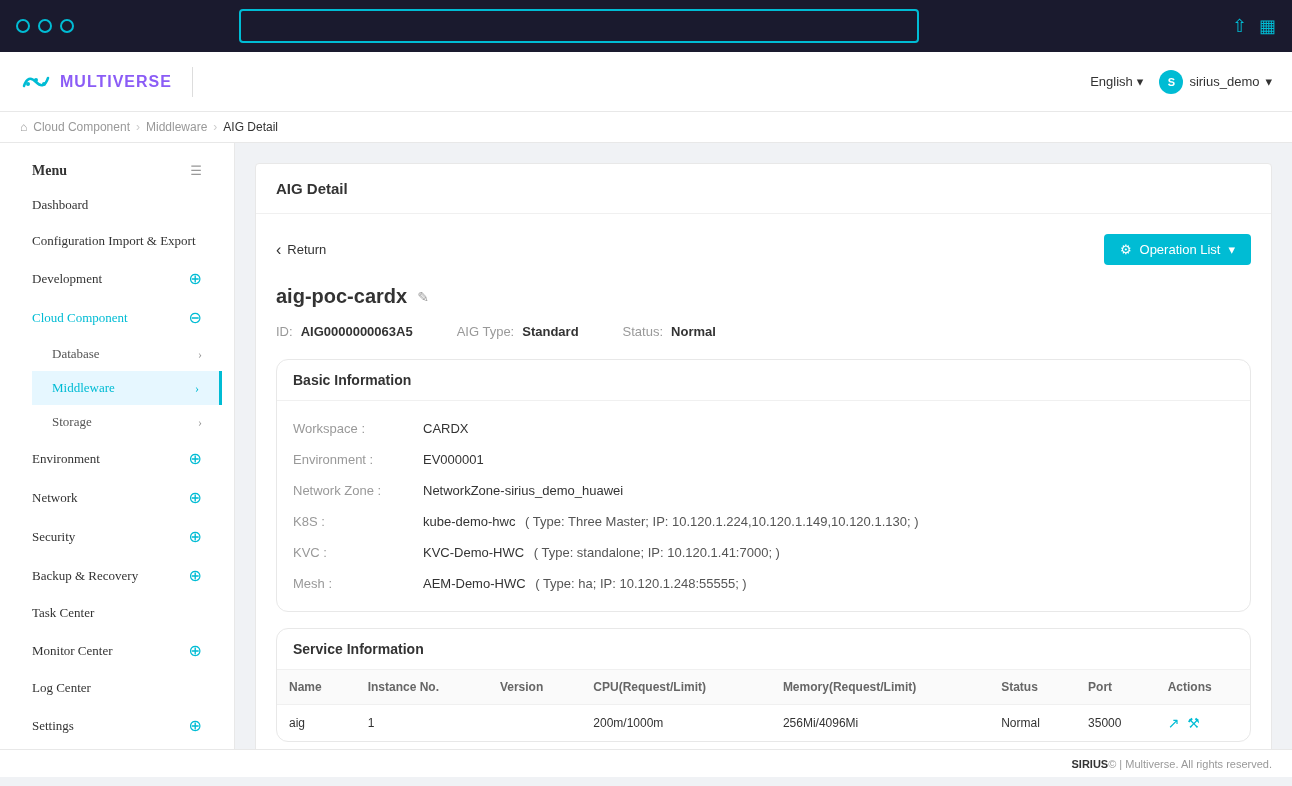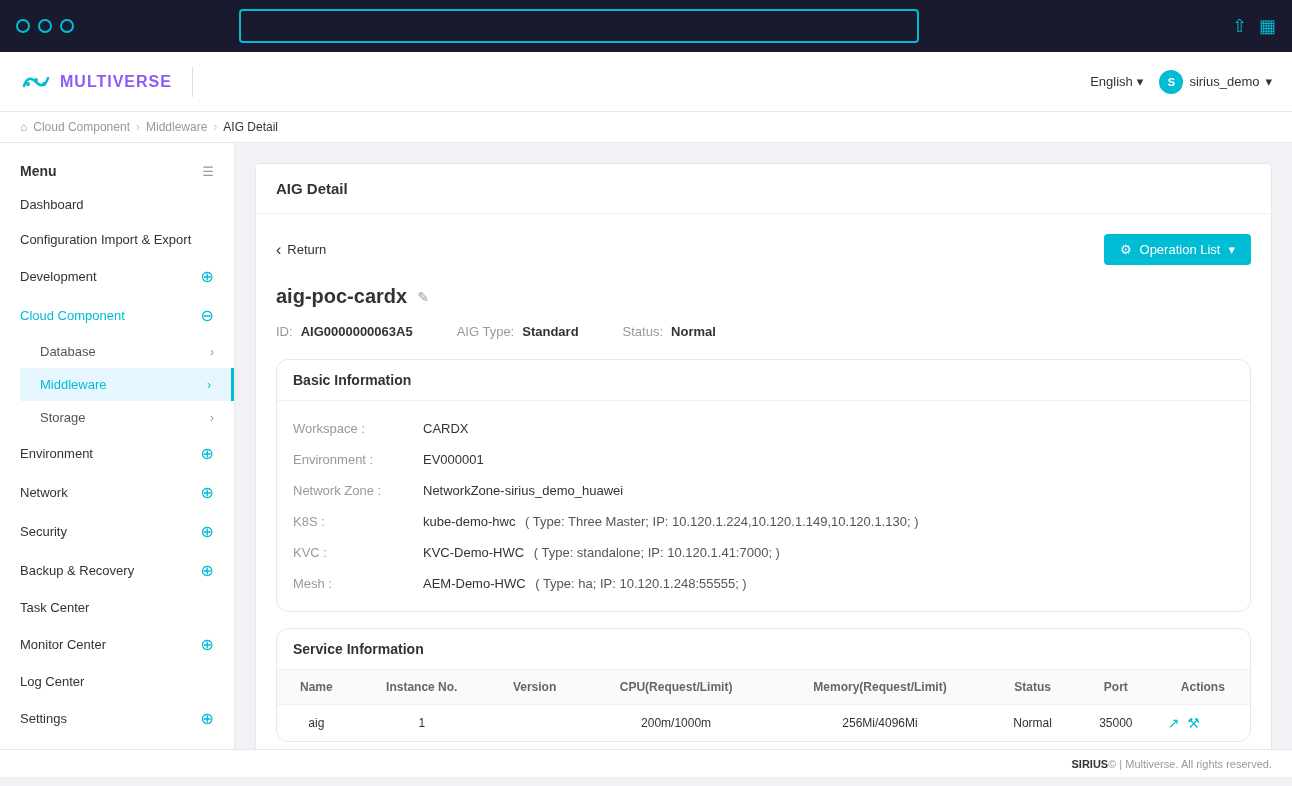--- a/index.html
+++ b/index.html
@@ -69,21 +69,22 @@
 
     
     .layout { display: flex; height: calc(786px - 52px - 60px - 36px - 32px); }
 
     
     .sidebar {
       width: 235px;
       background: white;
       border-right: 1px solid #e8e8e8;
       overflow-y: auto;
-      padding: 8px 0;
+      padding: 8px 12px;
+      font-family: Liberation Serif, serif;
     }
     .sidebar-header {
       display: flex;
       align-items: center;
       justify-content: space-between;
       padding: 12px 20px 8px;
     }
     .sidebar-title { font-size: 14px; font-weight: 600; color: #333; }
     .sidebar-menu-icon { color: #999; cursor: pointer; }
     .sidebar-item {
@@ -211,31 +212,31 @@
     .info-value { color: #333; font-weight: 500; }
     .info-value span { font-weight: 400; color: #555; margin-left: 6px; }
 
     
     .table-wrap { overflow-x: auto; }
     table { width: 100%; border-collapse: collapse; font-size: 12px; }
     thead th {
       background: #fafafa;
       border-bottom: 1px solid #f0f0f0;
       padding: 10px 12px;
-      text-align: center;
+      text-align: left;
       font-weight: 600;
       color: #666;
       white-space: nowrap;
     }
     tbody td {
       padding: 10px 12px;
       border-bottom: 1px solid #f0f0f0;
       color: #333;
     }
-    tbody tr:last-child td { border-bottom: none; text-align: center; }
+    tbody tr:last-child td { border-bottom: none; }
     .action-icons { display: flex; gap: 8px; align-items: center; }
     .action-icon { color: #00bcd4; cursor: pointer; font-size: 14px; }
 
     
     .footer {
       background: white;
       height: 28px;
       display: flex;
       align-items: center;
       justify-content: flex-end;

